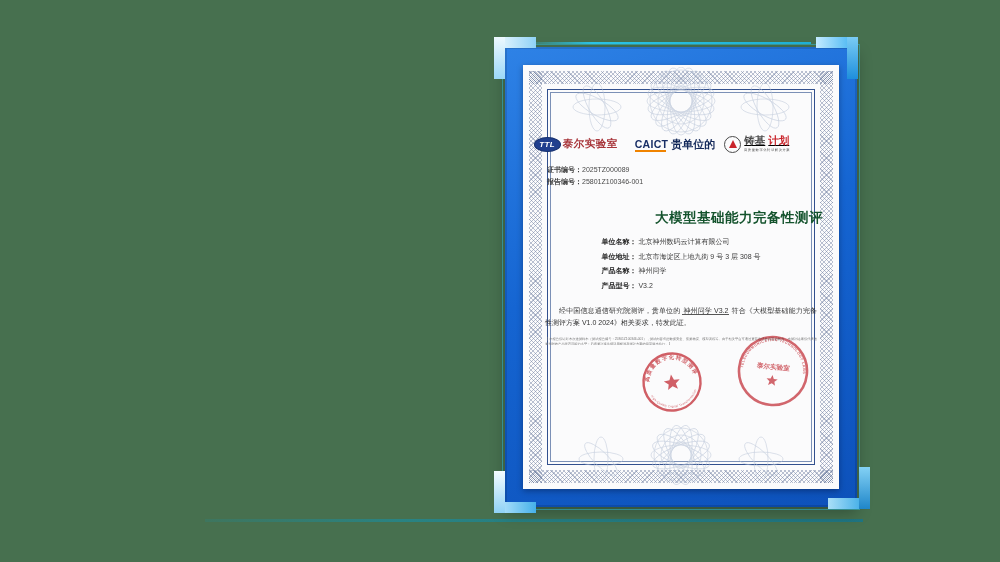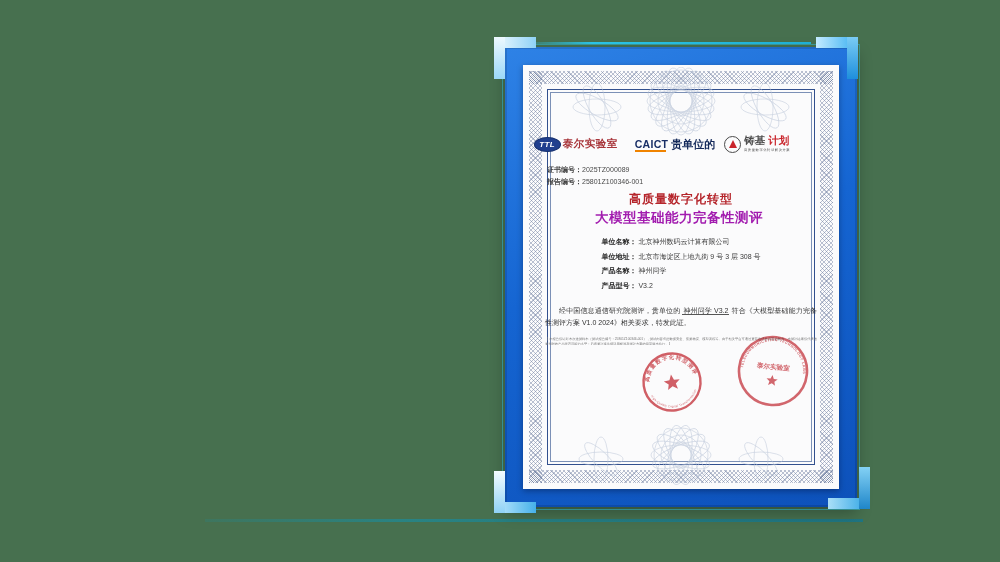--- a/index.html
+++ b/index.html
@@ -51,27 +51,27 @@
       border:1px solid #16306e;}
   .ttl-name{color:#a8353a;font-family:"DejaVu Serif","Liberation Serif",serif;font-weight:bold;font-size:10.5px;letter-spacing:.5px;}
   .caict{display:flex;align-items:baseline;gap:3px;}
   .caict-abbr{position:relative;color:#192f66;font-weight:800;font-size:10.5px;letter-spacing:.3px;margin-left:8px;}
   .caict-abbr u{position:absolute;left:0;right:2px;bottom:-2px;height:1.6px;background:#f08300;}
   .caict-name{color:#14295a;font-weight:bold;font-size:11px;}
   .zhuji{display:flex;align-items:center;gap:3px;}
   .zj-circle{width:15px;height:15px;border-radius:50%;border:1.4px solid #4a4a4a;display:flex;align-items:center;justify-content:center;}
   .zj-tri{width:0;height:0;border-left:4.5px solid transparent;border-right:4.5px solid transparent;border-bottom:8px solid #c9252b;position:relative;}
   .zj-txt{display:flex;flex-direction:column;line-height:1;}
-  .zj-row{display:flex;gap:3px;font-size:10.5px;font-weight:800;}
+  .zj-row{display:flex;gap:3px;font-size:10.5px;font-weight:800;text-decoration:underline;}
   .zj-dark{color:#4c4c4c;} .zj-red{color:#c9252b;}
   .zj-tag{margin-top:2px;font-size:6px;color:#555;transform:scale(.55);transform-origin:left top;width:182%;white-space:nowrap;letter-spacing:1px;}
   .numbers{position:absolute;left:24px;top:99px;font-size:7px;color:#4a4a4a;line-height:12px;}
   .numbers b{font-weight:bold;color:#3c3c3c;}
   .title1{position:absolute;top:126px;left:0;right:0;text-align:center;font-size:12px;font-weight:800;color:#b5252b;letter-spacing:1px;}
-  .title2{position:absolute;top:144px;left:0;right:4px;text-align:center;font-size:13.5px;font-weight:800;color:#a21caf;letter-spacing:.5px;}
+  .title2{position:absolute;top:144px;left:0;right:16px;text-align:right;font-size:13.5px;font-weight:800;color:#14532d;letter-spacing:.5px;}
   .fields{position:absolute;top:172px;left:0;right:0;display:grid;grid-template-columns:auto auto;justify-content:center;
           column-gap:2px;row-gap:4.5px;font-size:7px;line-height:10px;}
   .fields .fl{font-weight:bold;color:#222;text-align:right;}
   .fields .fv{color:#3a3a3a;text-align:left;}
   .bodytext{position:absolute;top:240px;left:22px;width:272px;font-size:7px;color:#333;line-height:12px;text-indent:14px;text-align:justify;}
   .bodytext .hl{border-bottom:.8px solid #555;padding:0 1px;}
   .footnote{position:absolute;top:272px;left:22px;width:544px;font-size:6.5px;color:#777;line-height:8.5px;
             transform:scale(.5);transform-origin:left top;text-align:justify;}
   
   .stamp{position:absolute;z-index:3;mix-blend-mode:multiply;}
@@ -181,21 +181,20 @@
               <span class="zj-tag">高质量数字化转型解决方案</span>
             </span>
           </div>
         </div>
 
         <div class="numbers">
           <div><b>证书编号：</b><span>2025TZ000089</span></div>
           <div><b>报告编号：</b><span>25801Z100346-001</span></div>
         </div>
 
-        <div class="title1">高质量数字化转型</div>
         <div class="title2">大模型基础能力完备性测评</div>
 
         <div class="fields">
           <span class="fl">单位名称：</span>
           <span class="fv">北京神州数码云计算有限公司</span>
           <span class="fl">单位地址：</span>
           <span class="fv">北京市海淀区上地九街 9 号 3 层 308 号</span>
           <span class="fl">产品名称：</span>
           <span class="fv">神州问学</span>
           <span class="fl">产品型号：</span>

